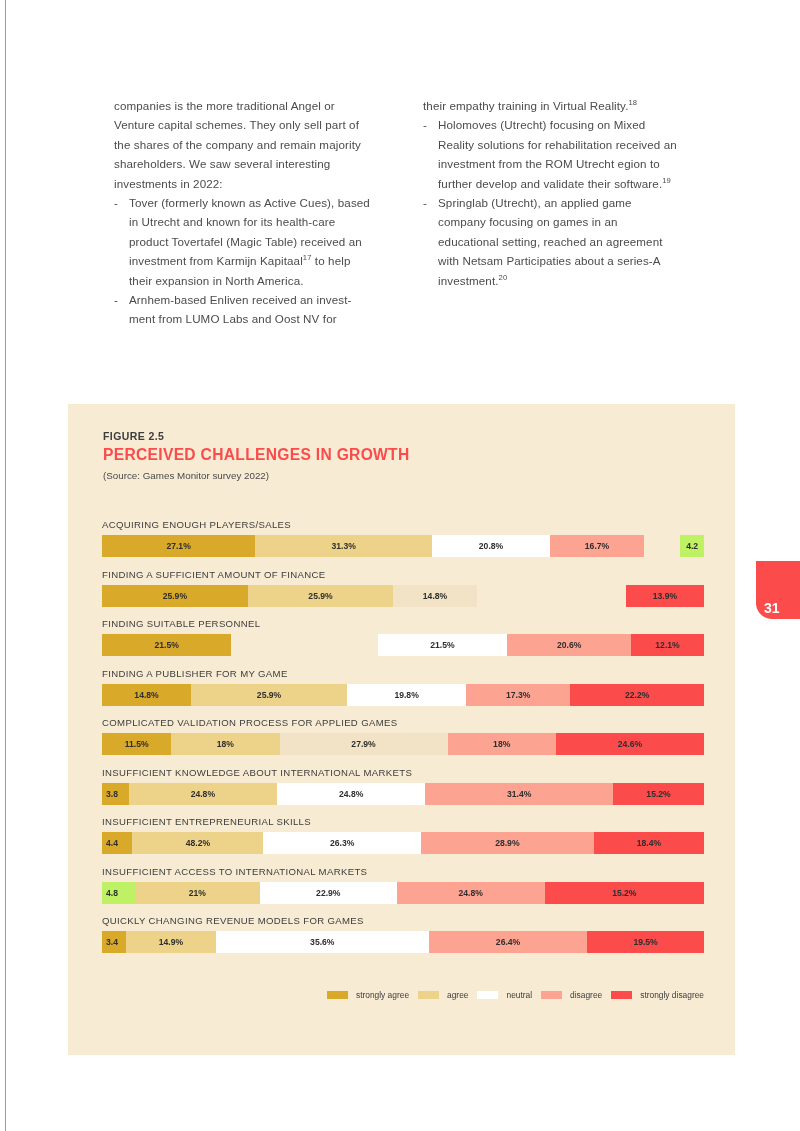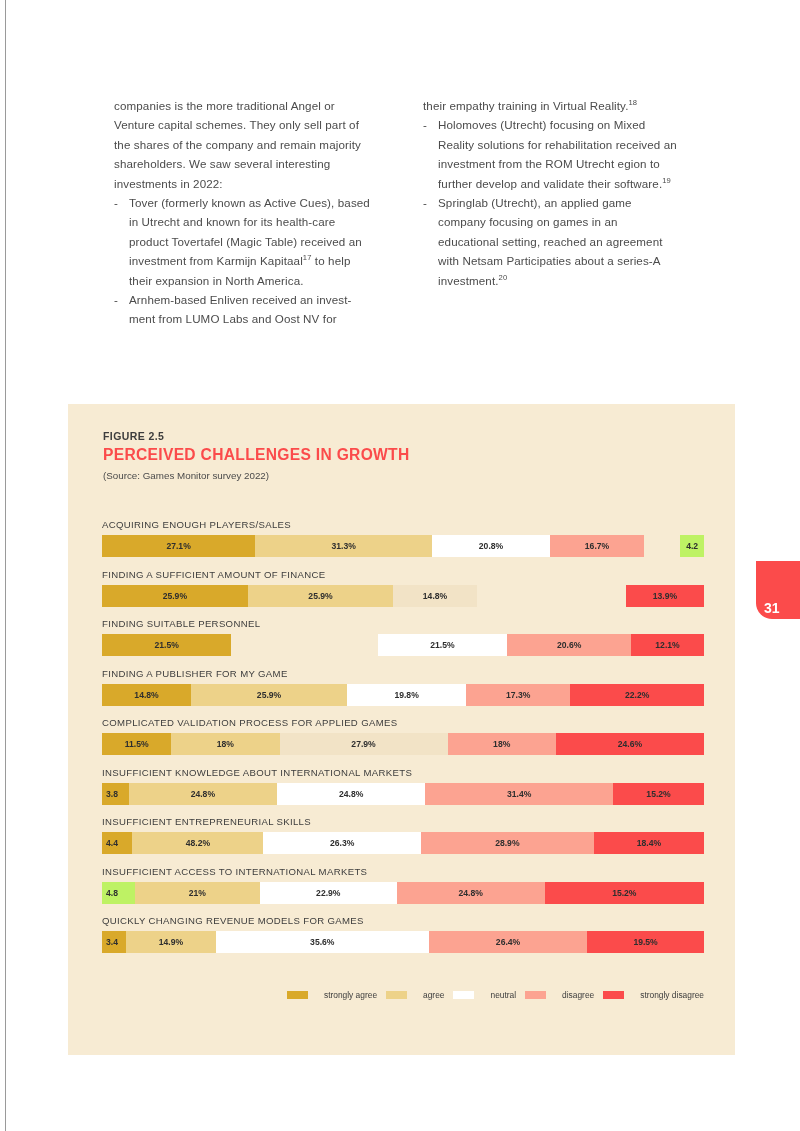--- a/index.html
+++ b/index.html
@@ -161,21 +161,21 @@
     top: 586px;
     width: 602px;
     display: flex;
     justify-content: flex-end;
     align-items: center;
     gap: 9px;
   }
   .legend-item {
     display: flex;
     align-items: center;
-    gap: 16px;
+    gap: 8px;
   }
   .legend-swatch {
     width: 21px;
     height: 8px;
   }
   .legend-text {
     font-size: 8.4px;
     color: #3d3d3d;
   }
 </style>

